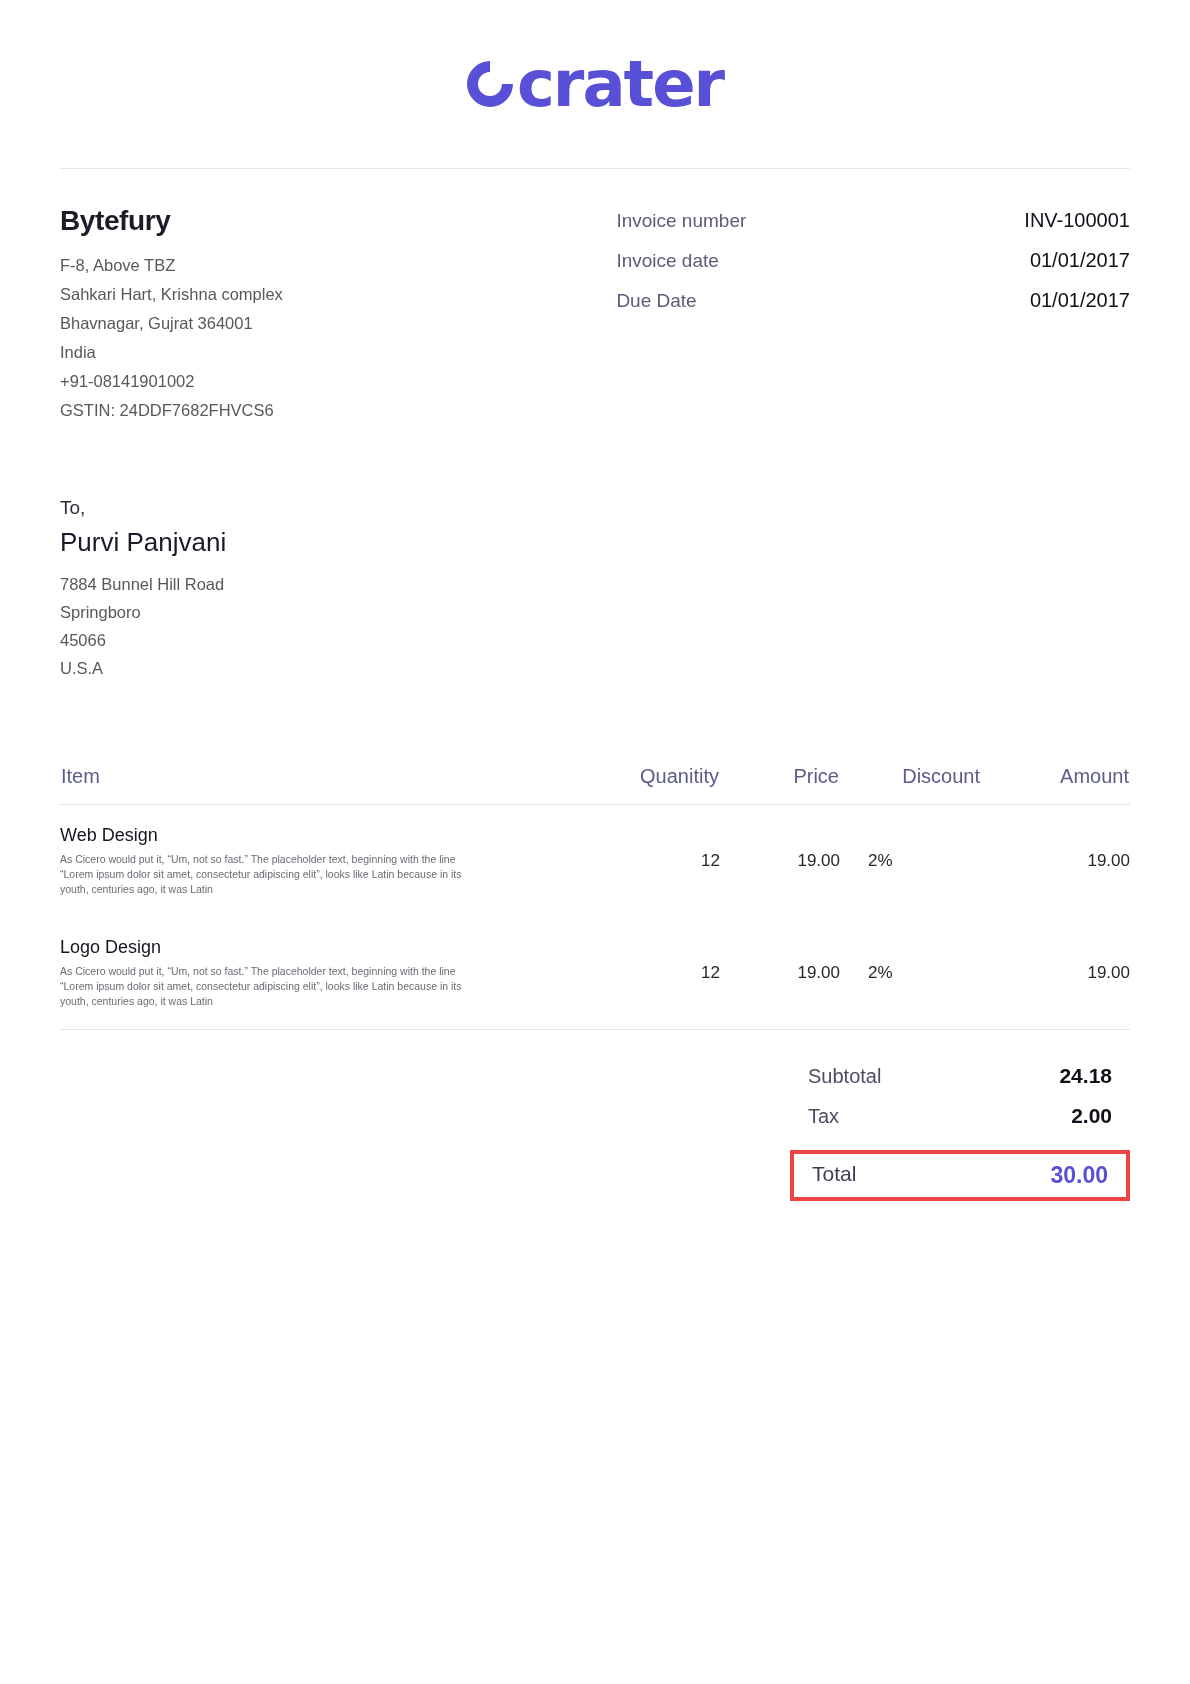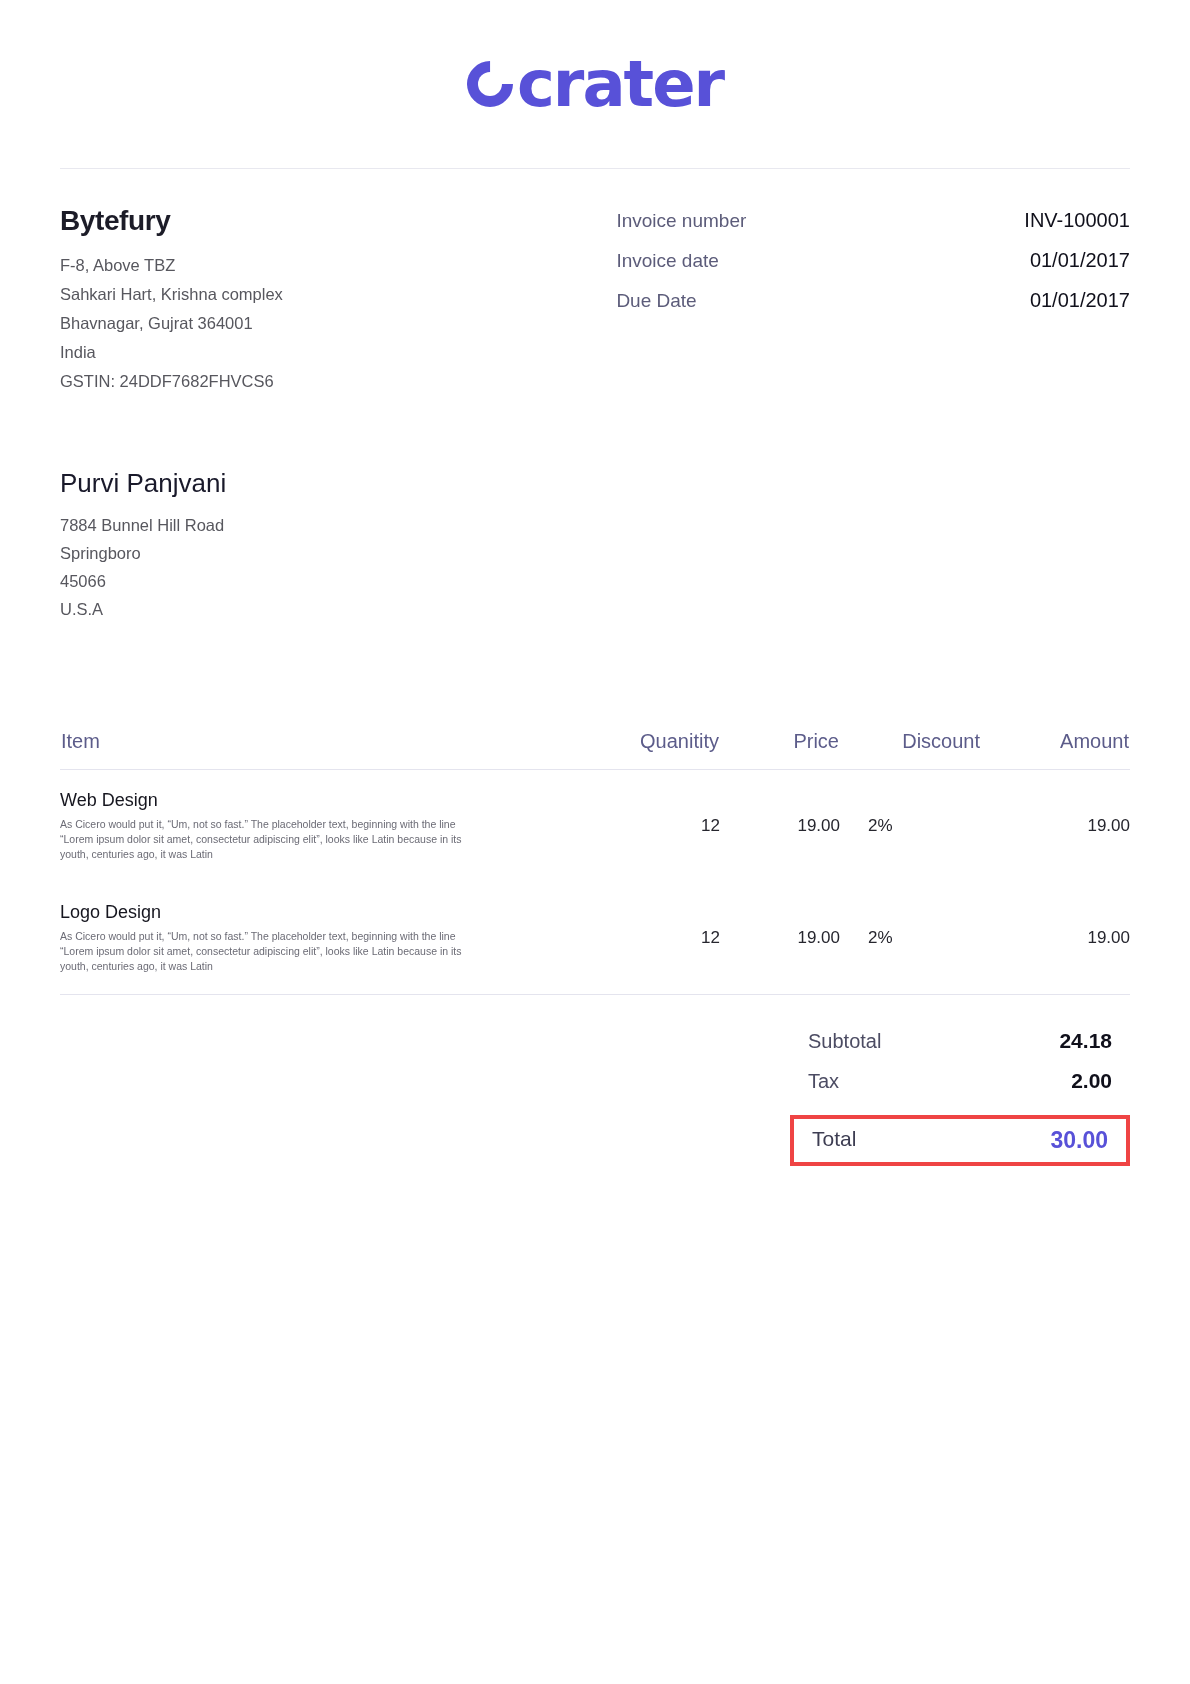--- a/index.html
+++ b/index.html
@@ -114,21 +114,21 @@
     margin-bottom: 12px;
   }
   .to-line {
     font-size: 16.5px;
     color: #57575e;
     line-height: 28px;
   }
 
   
   .items {
-    margin-top: 106px;
+    margin-top: 82px;
     width: 100%;
     border-collapse: collapse;
   }
   .items thead th {
     font-size: 20px;
     font-weight: normal;
     color: #5c5c8a;
     padding-bottom: 16px;
     border-bottom: 1px solid #e4e4ee;
     text-align: right;
@@ -224,20 +224,21 @@
   <hr class="divider">
 
   <div class="top">
 
     <div class="company">
       <div class="company-name">Bytefury</div>
       <div class="company-line">F-8, Above TBZ</div>
       <div class="company-line">Sahkari Hart, Krishna complex</div>
       <div class="company-line">Bhavnagar, Gujrat 364001</div>
       <div class="company-line">India</div>
+      <div class="company-line">+91-08141901002</div>
       <div class="company-line">GSTIN: 24DDF7682FHVCS6</div>
     </div>
 
     <div class="meta">
       <div class="meta-row">
         <span class="meta-label">Invoice number</span>
         <span class="meta-value">INV-100001</span>
       </div>
       <div class="meta-row">
         <span class="meta-label">Invoice date</span>
@@ -245,20 +246,21 @@
       </div>
       <div class="meta-row">
         <span class="meta-label">Due Date</span>
         <span class="meta-value">01/01/2017</span>
       </div>
     </div>
 
   </div>
 
   <div class="to-section">
+    <div class="to-label">To,</div>
     <div class="to-name">Purvi Panjvani</div>
     <div class="to-line">7884 Bunnel Hill Road</div>
     <div class="to-line">Springboro</div>
     <div class="to-line">45066</div>
     <div class="to-line">U.S.A</div>
   </div>
 
   <table class="items">
     <thead>
       <tr>

